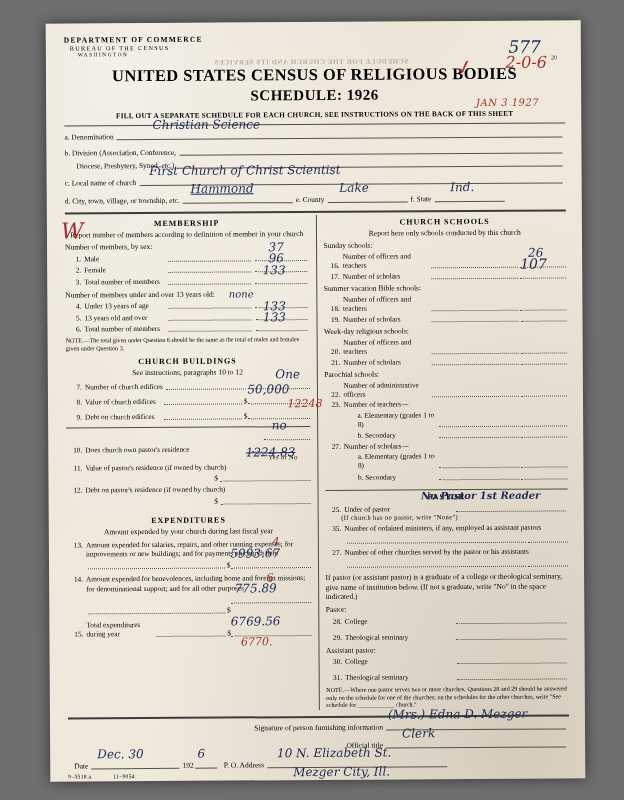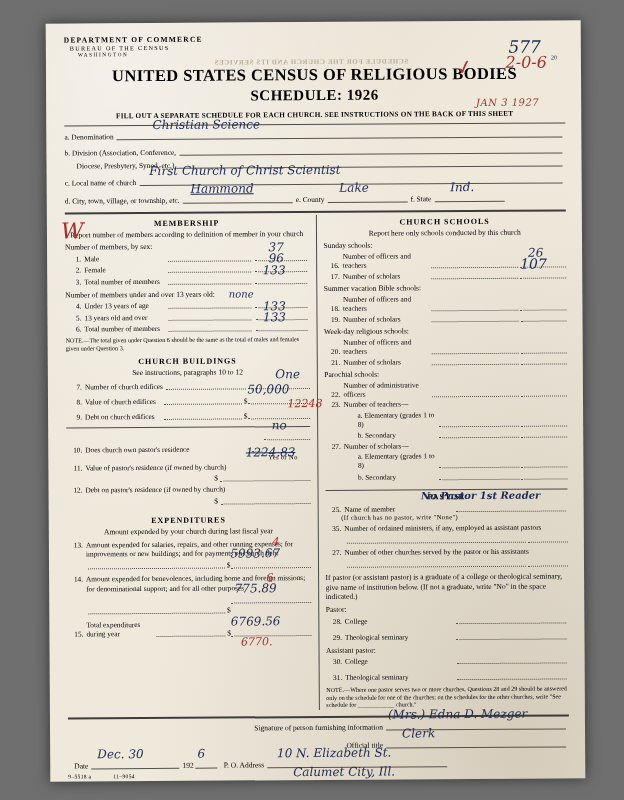--- a/index.html
+++ b/index.html
@@ -419,21 +419,21 @@
             <div class="fill"></div>
             <div style="width:46px;height:8px;border-bottom:1px dotted #55524c;margin-bottom:1px;"></div>
           </div>
 
         <div class="rule" style="margin-top:8px;"></div>
 
         <div class="secthead" style="margin-top:2px;">PASTOR</div>
 
         <div class="qline" style="position:relative;">
           <div class="qnum">25.</div>
-          <div class="qtxt">Name of member</div>
+          <div class="qtxt">Under of pastor</div>
           <div class="fill"></div>
           <span class="hw hw-sm" style="position:absolute;left:96px;top:-13px;font-weight:bold;">No Pastor   1st Reader</span>
         </div>
         <div class="tiny" style="padding-left:16px;">(If church has no pastor, write "None")</div>
 
         <div style="display:flex;margin-top:3px;">
           <div class="qnum">35.</div>
           <div class="qtxt" style="line-height:1.3;">Number of ordained ministers, if any, employed as assistant pastors</div>
         </div>
         <div class="qline">
@@ -504,21 +504,21 @@
         <div class="boxline" style="flex:0 0 88px;position:relative;">
           <span class="hw" style="position:absolute;left:6px;top:-13px;">Dec. 30</span>
         </div>
         <div class="sm">192</div>
         <div style="width:22px;position:relative;height:8px;border-bottom:1px solid #55524c;margin:0 6px 1px 2px;">
           <span class="hw" style="position:absolute;left:2px;top:-13px;">6</span>
         </div>
         <div class="sm">P. O. Address</div>
         <div class="boxline" style="flex:0 0 180px;position:relative;">
           <span class="hw" style="position:absolute;left:10px;top:-13px;">10 N. Elizabeth St.</span>
-          <span class="hw" style="position:absolute;left:26px;top:6px;">Calumet City, Ill.</span>
+          <span class="hw" style="position:absolute;left:26px;top:6px;">Mezger City, Ill.</span>
         </div>
       </div>
       <div style="display:flex;margin-top:3px;">
         <div class="footer-small">9–5518 a</div>
         <div class="footer-small" style="margin-left:22px;">11–9054</div>
       </div>
     </div>
 
   </div>
 </div>

